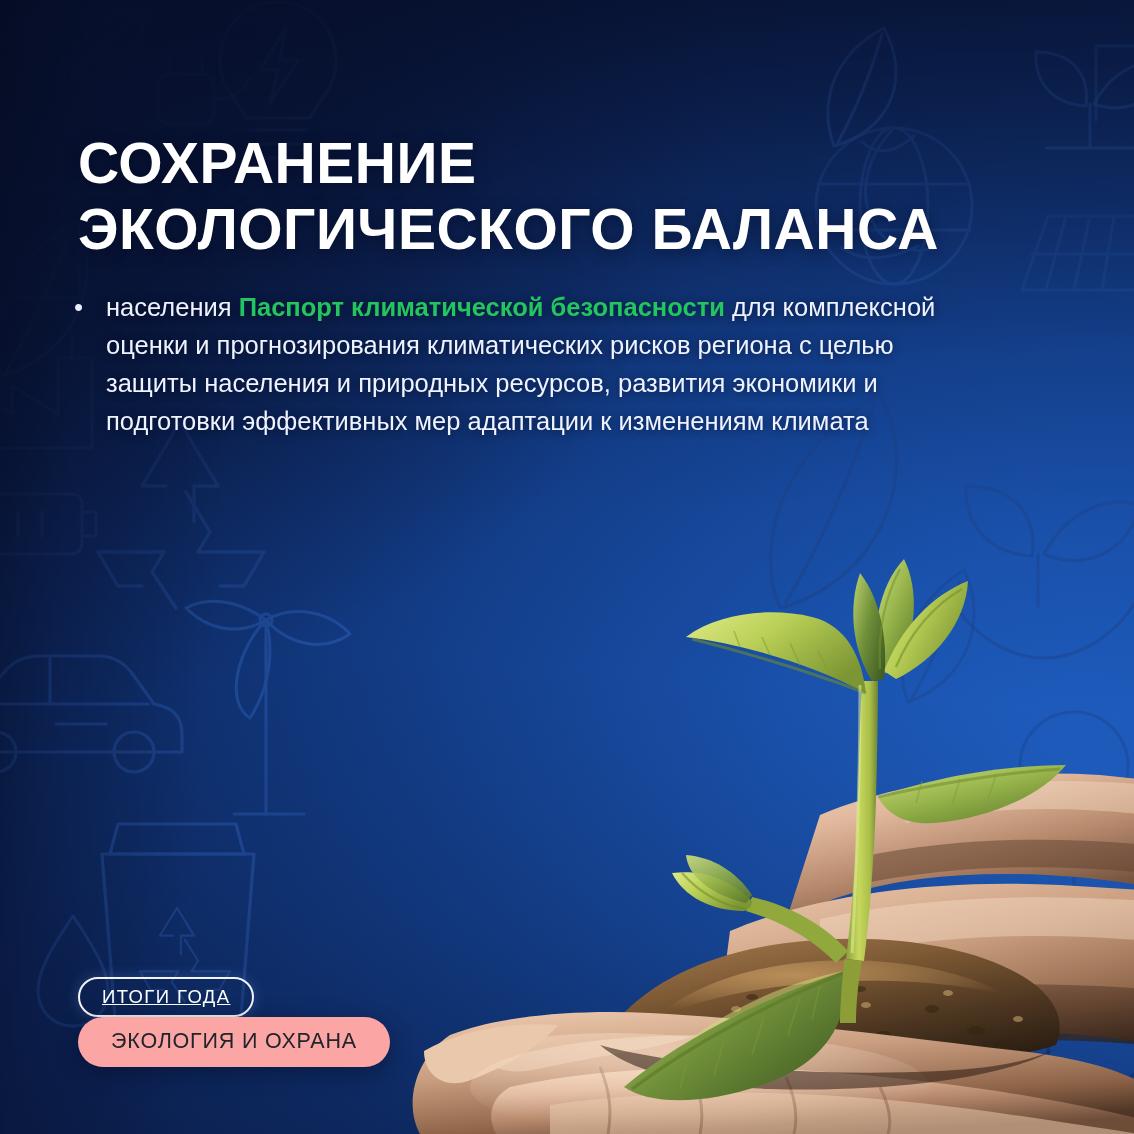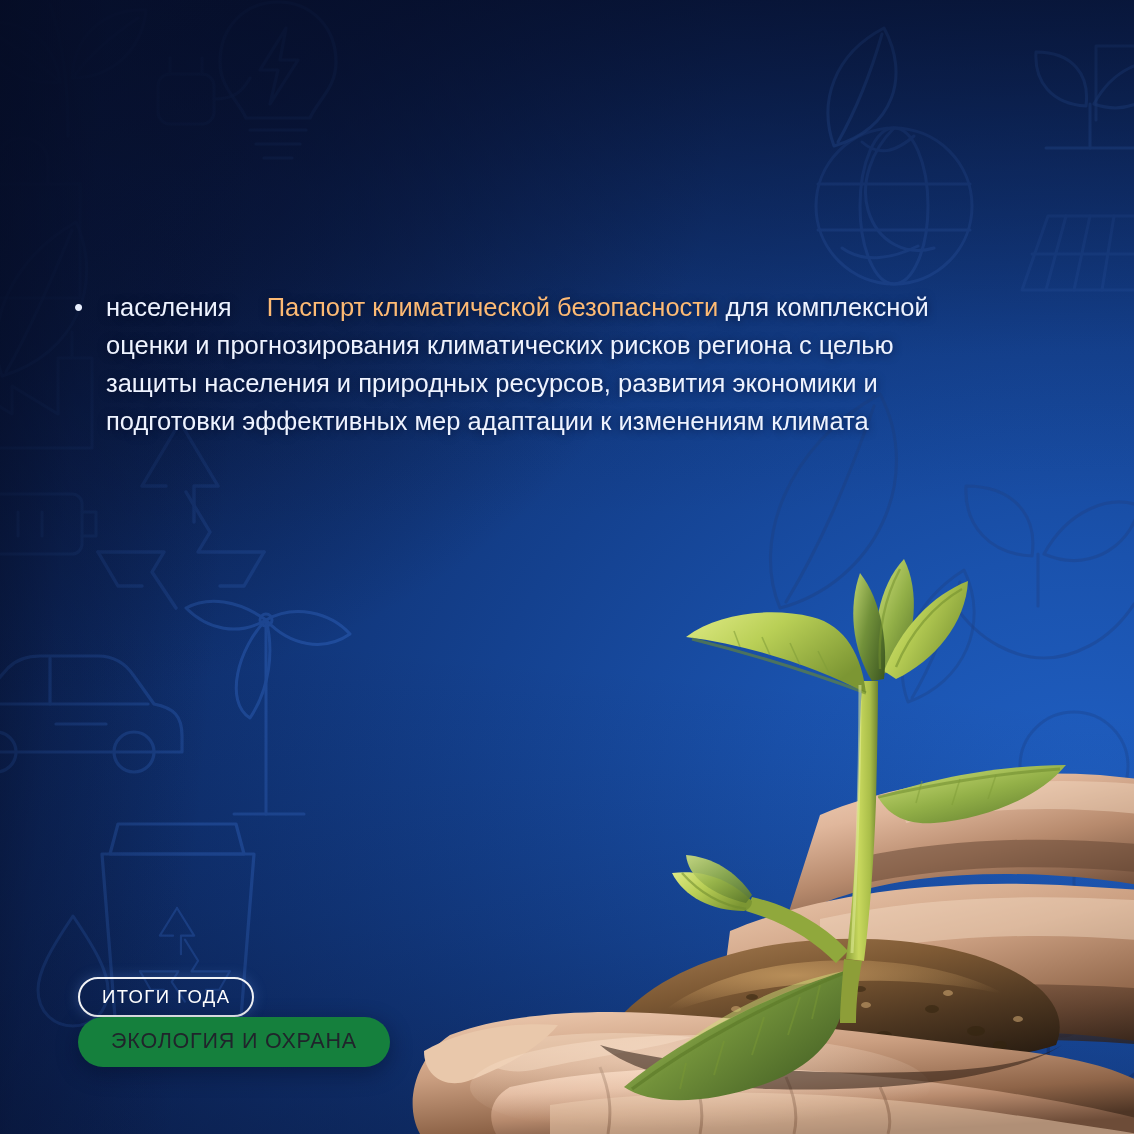--- a/index.html
+++ b/index.html
@@ -80,43 +80,44 @@
     text-align:left;
     padding-left:4px;
   }
   .bullet-text{
     flex:1 1 auto;
     color:#eef3ff;
     font-size:25.5px;
     line-height:38px;
     text-shadow:0 1px 8px rgba(3,10,32,.6);
   }
-  .bullet-text b{color:#fdba74;font-weight:400;margin-left:28px;}
+  .bullet-text b{color:#22c55e;font-weight:700;}
 
   
   .pill-outline{
     position:absolute;
     left:78px;top:977px;
     height:40px;
     padding:0 22px;
     display:flex;align-items:center;justify-content:center;
     border:2px solid rgba(255,255,255,.95);
     border-radius:22px;
     color:#ffffff;
     font-size:18.5px;
     letter-spacing:1.4px;
     white-space:nowrap;
     box-shadow:0 0 14px rgba(120,170,255,.25);
+    text-decoration:underline;
   }
   .pill-solid{
     position:absolute;
     left:78px;top:1017px;
     width:312px;
     padding:10px 18px 12px;
-    background:#15803d;
+    background:#fca5a5;
     border-radius:34px;
     text-align:center;
     color:#20242b;
     font-size:21.5px;
     line-height:28px;
     letter-spacing:.8px;
     box-shadow:0 6px 22px rgba(4,12,36,.45);
   }
   .pill-solid span{display:block;white-space:nowrap;}
 </style>
@@ -510,20 +511,24 @@
         <path d="M520 640 L512 674"></path>
       </g>
       <path d="M544 626 C496 642 434 668 380 702 C430 662 490 636 544 626 Z" fill="#cfe07a" opacity=".5"></path>
 
       <path d="M560 340 C560 400 558 500 552 608" stroke="#e3ef9a" stroke-width="3" fill="none" opacity=".55"></path>
 
       <path d="M544 614 C542 640 540 662 540 678 L556 678 C556 660 558 638 562 616 Z" fill="#8d9e38"></path>
     </svg>
   </div>
 
+  <h1 class="headline">
+    <span class="l1">СОХРАНЕНИЕ</span>
+    <span class="l2">ЭКОЛОГИЧЕСКОГО БАЛАНСА</span>
+  </h1>
 
   <div class="bullets">
     <div class="bullet-row">
       <div class="bullet-dot">•</div>
       <div class="bullet-text"><span>населения </span><b>Паспорт климатической безопасности</b><span> для комплексной оценки и прогнозирования климатических рисков региона с целью защиты населения и природных ресурсов, развития экономики и подготовки эффективных мер адаптации к изменениям климата</span></div>
     </div>
   </div>
 
   <div class="pill-outline">
     <span>ИТОГИ ГОДА</span>

